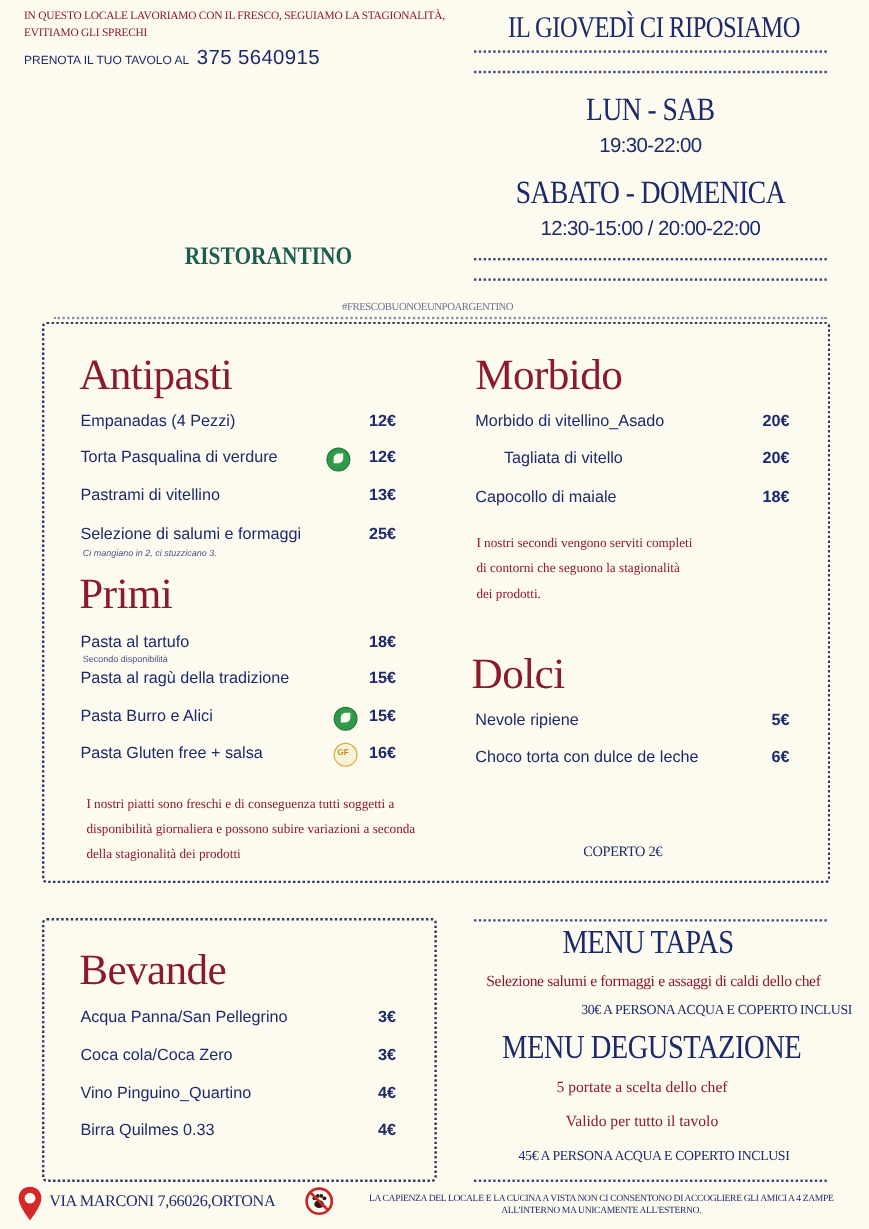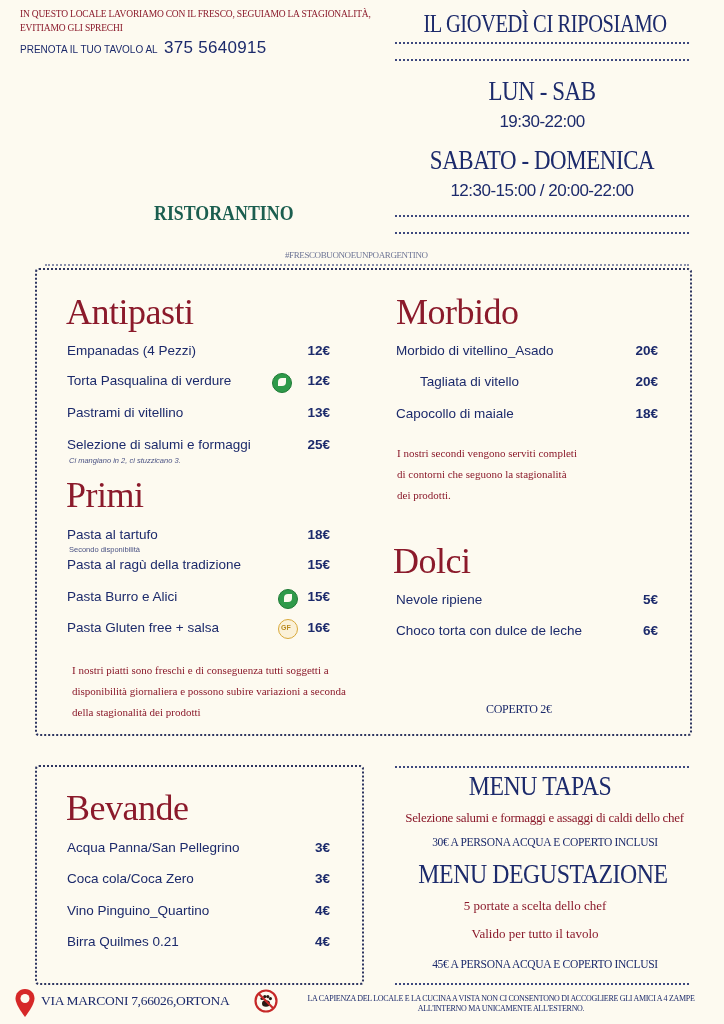--- a/index.html
+++ b/index.html
@@ -161,28 +161,28 @@
 
 <div class="abs box" style="left:35px; top:765px; width:325px; height:216px;"></div>
 <div class="abs section-title" style="left:66px; top:790px;">Bevande</div>
 <div>
   <span class="item" style="left:67px; top:840px;">Acqua Panna/San Pellegrino</span>
   <span class="price" style="left:290px; top:840px; width:40px;">3€</span>
   <span class="item" style="left:67px; top:871px;">Coca cola/Coca Zero</span>
   <span class="price" style="left:290px; top:871px; width:40px;">3€</span>
   <span class="item" style="left:67px; top:903px;">Vino Pinguino_Quartino</span>
   <span class="price" style="left:290px; top:903px; width:40px;">4€</span>
-  <span class="item" style="left:67px; top:934px;">Birra Quilmes 0.21</span>
+  <span class="item" style="left:67px; top:934px;">Birra Quilmes 0.33</span>
   <span class="price" style="left:290px; top:934px; width:40px;">4€</span>
 </div>
 
 <div class="abs dots" style="left:395px; top:766px; width:294px;"></div>
 <div class="abs right-title" style="left:380px; top:770px; width:320px; font-size:28px; transform:scaleX(0.85); transform-origin:center top;">MENU TAPAS</div>
 <div class="abs" style="left:372px; top:810px; width:345px; text-align:center; font-family:'Liberation Serif',serif; font-size:13px; color:#8b1a2b; white-space:nowrap; letter-spacing:-0.3px;">Selezione salumi e formaggi e assaggi di caldi dello chef</div>
-<div class="abs small-caps-navy" style="left:380px; top:836px; width:330px; text-align:center; font-size:11.5px;">30€ A PERSONA ACQUA E COPERTO INCLUSI</div>
+<div class="abs small-caps-navy" style="left:380px; top:836px; width:330px; text-align:right; font-size:11.5px;">30€ A PERSONA ACQUA E COPERTO INCLUSI</div>
 
 <div class="abs right-title" style="left:380px; top:858px; width:326px; font-size:28px; transform:scaleX(0.85); transform-origin:center top;">MENU DEGUSTAZIONE</div>
 <div class="abs" style="left:372px; top:898px; width:326px; text-align:center; font-family:'Liberation Serif',serif; font-size:13px; color:#8b1a2b; white-space:nowrap;">5 portate a scelta dello chef</div>
 <div class="abs" style="left:372px; top:926px; width:326px; text-align:center; font-family:'Liberation Serif',serif; font-size:13px; color:#8b1a2b; white-space:nowrap;">Valido per tutto il tavolo</div>
 <div class="abs small-caps-navy" style="left:380px; top:958px; width:330px; text-align:center; font-size:11.5px;">45€ A PERSONA ACQUA E COPERTO INCLUSI</div>
 <div class="abs dots" style="left:395px; top:983px; width:294px;"></div>
 
 <div class="abs" style="left:14px; top:988px; width:22px; height:30px;">
   <svg width="22" height="30" viewBox="0 0 22 30">
     <path d="M11 1 C5 1 1.5 5.5 1.5 10.5 C1.5 17 11 29 11 29 C11 29 20.5 17 20.5 10.5 C20.5 5.5 17 1 11 1 Z" fill="#d62828"></path>

